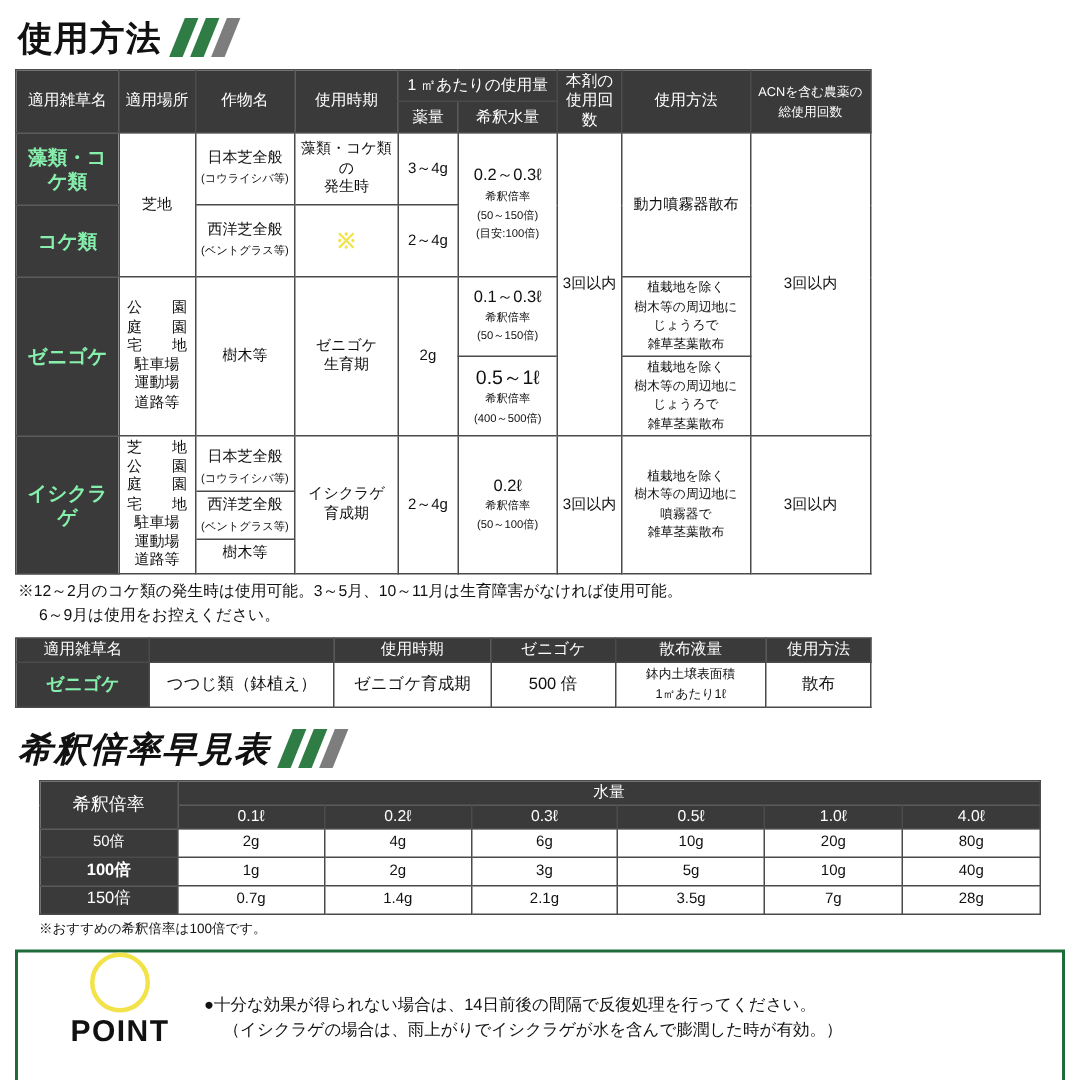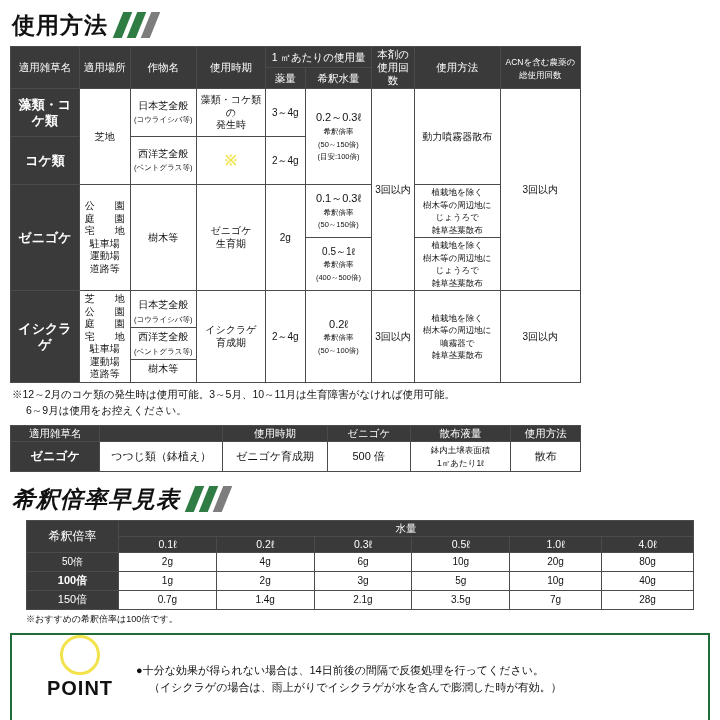--- a/index.html
+++ b/index.html
@@ -44,21 +44,21 @@
     line-height:1.25;
     background:#fff;
     font-weight:normal;
   }
   th{
     background:#3a3a3a;color:#fff;font-size:10.5px;
   }
   .yel{color:#f2e34a;font-weight:bold;}
   .small{font-size:8.5px;}
   .xsmall{font-size:7.5px;}
-  .weedname{font-size:13px;color:#ffffff;font-weight:bold;background:#3a3a3a;}
+  .weedname{font-size:13px;color:#86efac;font-weight:bold;background:#3a3a3a;}
   .dark{background:#3a3a3a;color:#fff;}
 
   
   .note{
     margin:4px 12px 0 12px;
     font-size:10.5px;line-height:1.5;
   }
   .note .ind{display:block;padding-left:14px;}
 
   
@@ -197,21 +197,21 @@
       <td>
         <span class="small">植栽地を除く</span><br>
         <span class="small">樹木等の周辺地に</span><br>
         <span class="small">じょうろで</span><br>
         <span class="small">雑草茎葉散布</span>
       </td>
     </tr>
 
     <tr style="height:52px">
       <td>
-        <span style="font-size:10px">0.5～1ℓ</span><br>
+        <span style="font-size:13px">0.5～1ℓ</span><br>
         <span class="xsmall">希釈倍率</span><br>
         <span class="xsmall">(400～500倍)</span>
       </td>
       <td>
         <span class="small">植栽地を除く</span><br>
         <span class="small">樹木等の周辺地に</span><br>
         <span class="small">じょうろで</span><br>
         <span class="small">雑草茎葉散布</span>
       </td>
     </tr>

